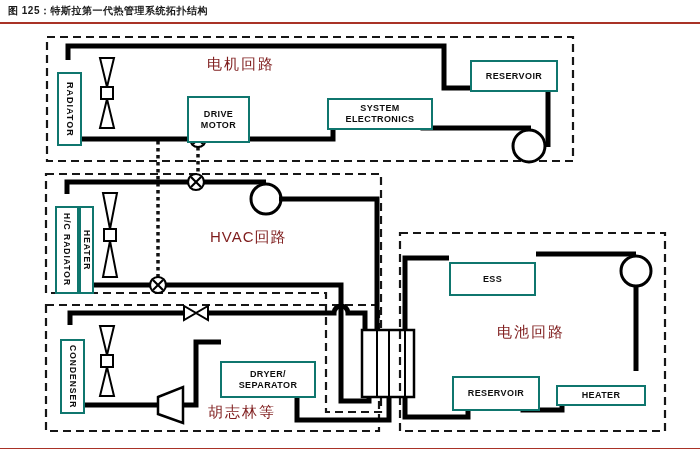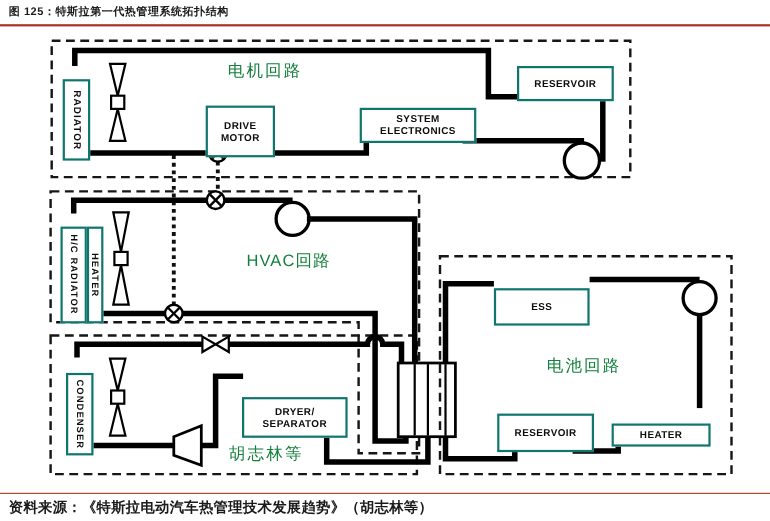--- a/index.html
+++ b/index.html
@@ -28,21 +28,21 @@
     content:"";position:absolute;left:-6px;right:-6px;top:55%;border-top:1.5px solid #c8c8c8;
   }
   svg.diagram{position:absolute;left:0;top:0;z-index:1;}
   .ebox{
     position:absolute;z-index:5;background:#fff;border:2px solid #0f766e;box-sizing:border-box;
     display:flex;align-items:center;justify-content:center;text-align:center;
     font-size:9px;font-weight:600;line-height:1.2;letter-spacing:.4px;color:#0d0d0d;margin-top:16px;
   }
   .ebox.vert{writing-mode:vertical-rl;letter-spacing:1px;}
   .loop-label{
-    position:absolute;z-index:4;font-size:15px;font-weight:500;letter-spacing:2px;color:#15803d;
+    position:absolute;z-index:4;font-size:15px;font-weight:500;letter-spacing:2px;color:#7f1d1d;
     white-space:nowrap;
   }
 </style>
 </head>
 <body>
 
 <div class="stage">
 
   <div class="fig-title">图 125：特斯拉第一代热管理系统拓扑结构</div>
   <div class="title-rule"></div>
@@ -192,20 +192,19 @@
 
   <div class="ebox" style="left:452px;top:360px;width:88px;height:35px;">
     <span>RESERVOIR</span>
   </div>
 
   <div class="ebox" style="left:556px;top:369px;width:90px;height:21px;">
     <span>HEATER</span>
   </div>
 
   <div class="loop-label" style="left:207px;top:55px;">电机回路</div>
-  <div class="loop-label" style="left:224px;top:228px;letter-spacing:1px;">HVAC回路</div>
+  <div class="loop-label" style="left:210px;top:228px;letter-spacing:1px;">HVAC回路</div>
   <div class="loop-label" style="left:208px;top:403px;">胡志林等</div>
   <div class="loop-label" style="left:497px;top:323px;">电池回路</div>
 
   <div class="footer-rule"></div>
-  <div class="source-line">资料来源：《特斯拉电动汽车热管理技术发展趋势》（胡志林等）</div>
 
 </div>
 
 </body></html>

